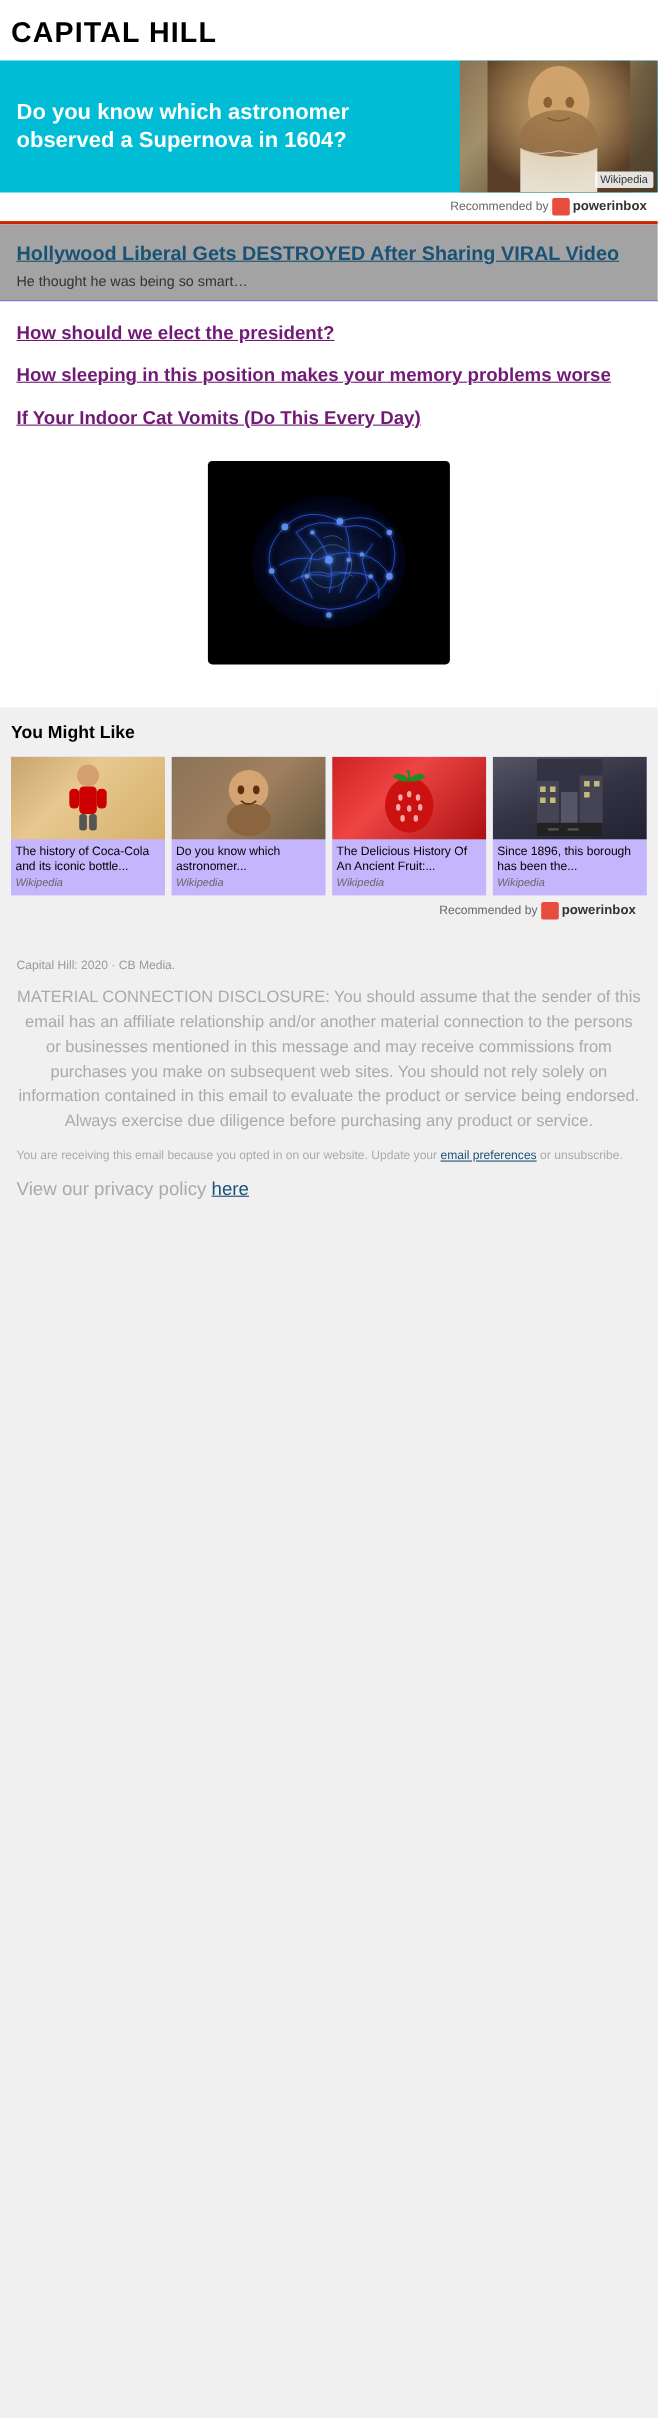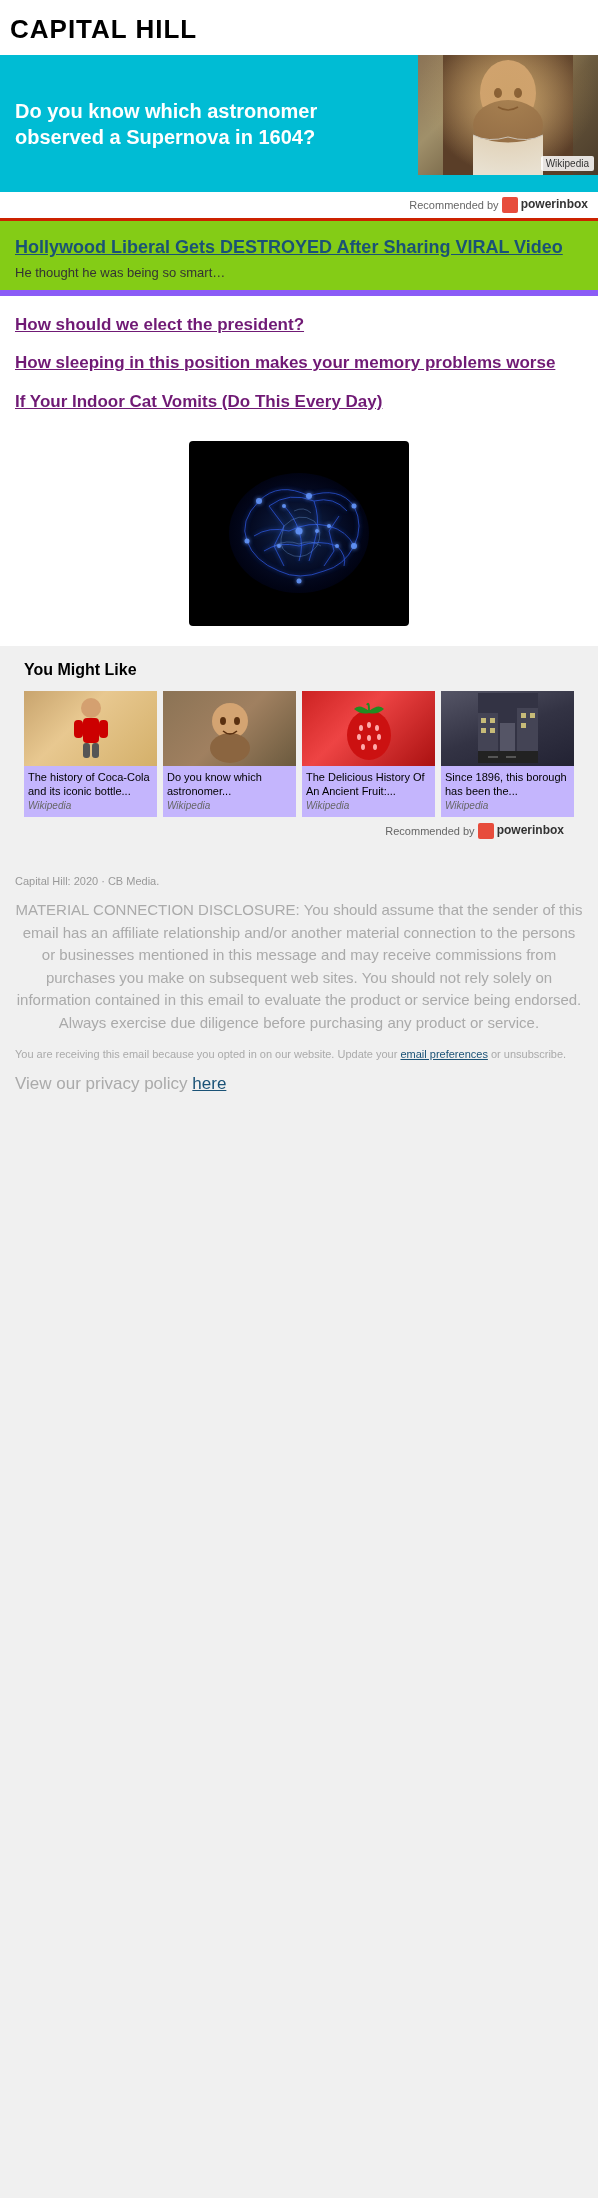--- a/index.html
+++ b/index.html
@@ -23,21 +23,21 @@
     .site-title {
       font-size: 26px;
       font-weight: bold;
       letter-spacing: 1px;
       color: #000;
     }
 
     
     .ad-banner {
       width: 100%;
-      height: 137px;
+      height: 120px;
       background: #00bcd4;
       position: relative;
       overflow: hidden;
       display: flex;
       align-items: center;
       padding: 10px 15px;
     }
     .ad-banner-text {
       color: #fff;
       font-size: 20px;
@@ -99,22 +99,22 @@
       width: 16px;
       height: 16px;
       background: #e74c3c;
       border-radius: 2px;
       display: inline-block;
     }
 
     
     .main-article {
       padding: 15px 15px 10px;
-      border-bottom: 6px solid #8b5cf6;
-      background: #84cc16;
+      border-bottom: 1px solid #8b5cf6;
+      background: #a3a3a3;
     }
     .main-article-link {
       color: #1a5276;
       text-decoration: underline;
       font-size: 18px;
       font-weight: bold;
       line-height: 1.3;
       display: block;
       margin-bottom: 6px;
     }
@@ -156,21 +156,22 @@
       overflow: hidden;
     }
     .brain-svg-wrap {
       width: 200px;
       height: 165px;
     }
 
     
     .you-might-like {
       background: #f0f0f0;
-      padding: 15px 24px;
+      padding: 15px 10px;
+      margin-top: 19px;
     }
     .you-might-like-title {
       font-size: 16px;
       font-weight: bold;
       color: #000;
       margin-bottom: 12px;
     }
     .cards-grid {
       display: flex;
       gap: 6px;

